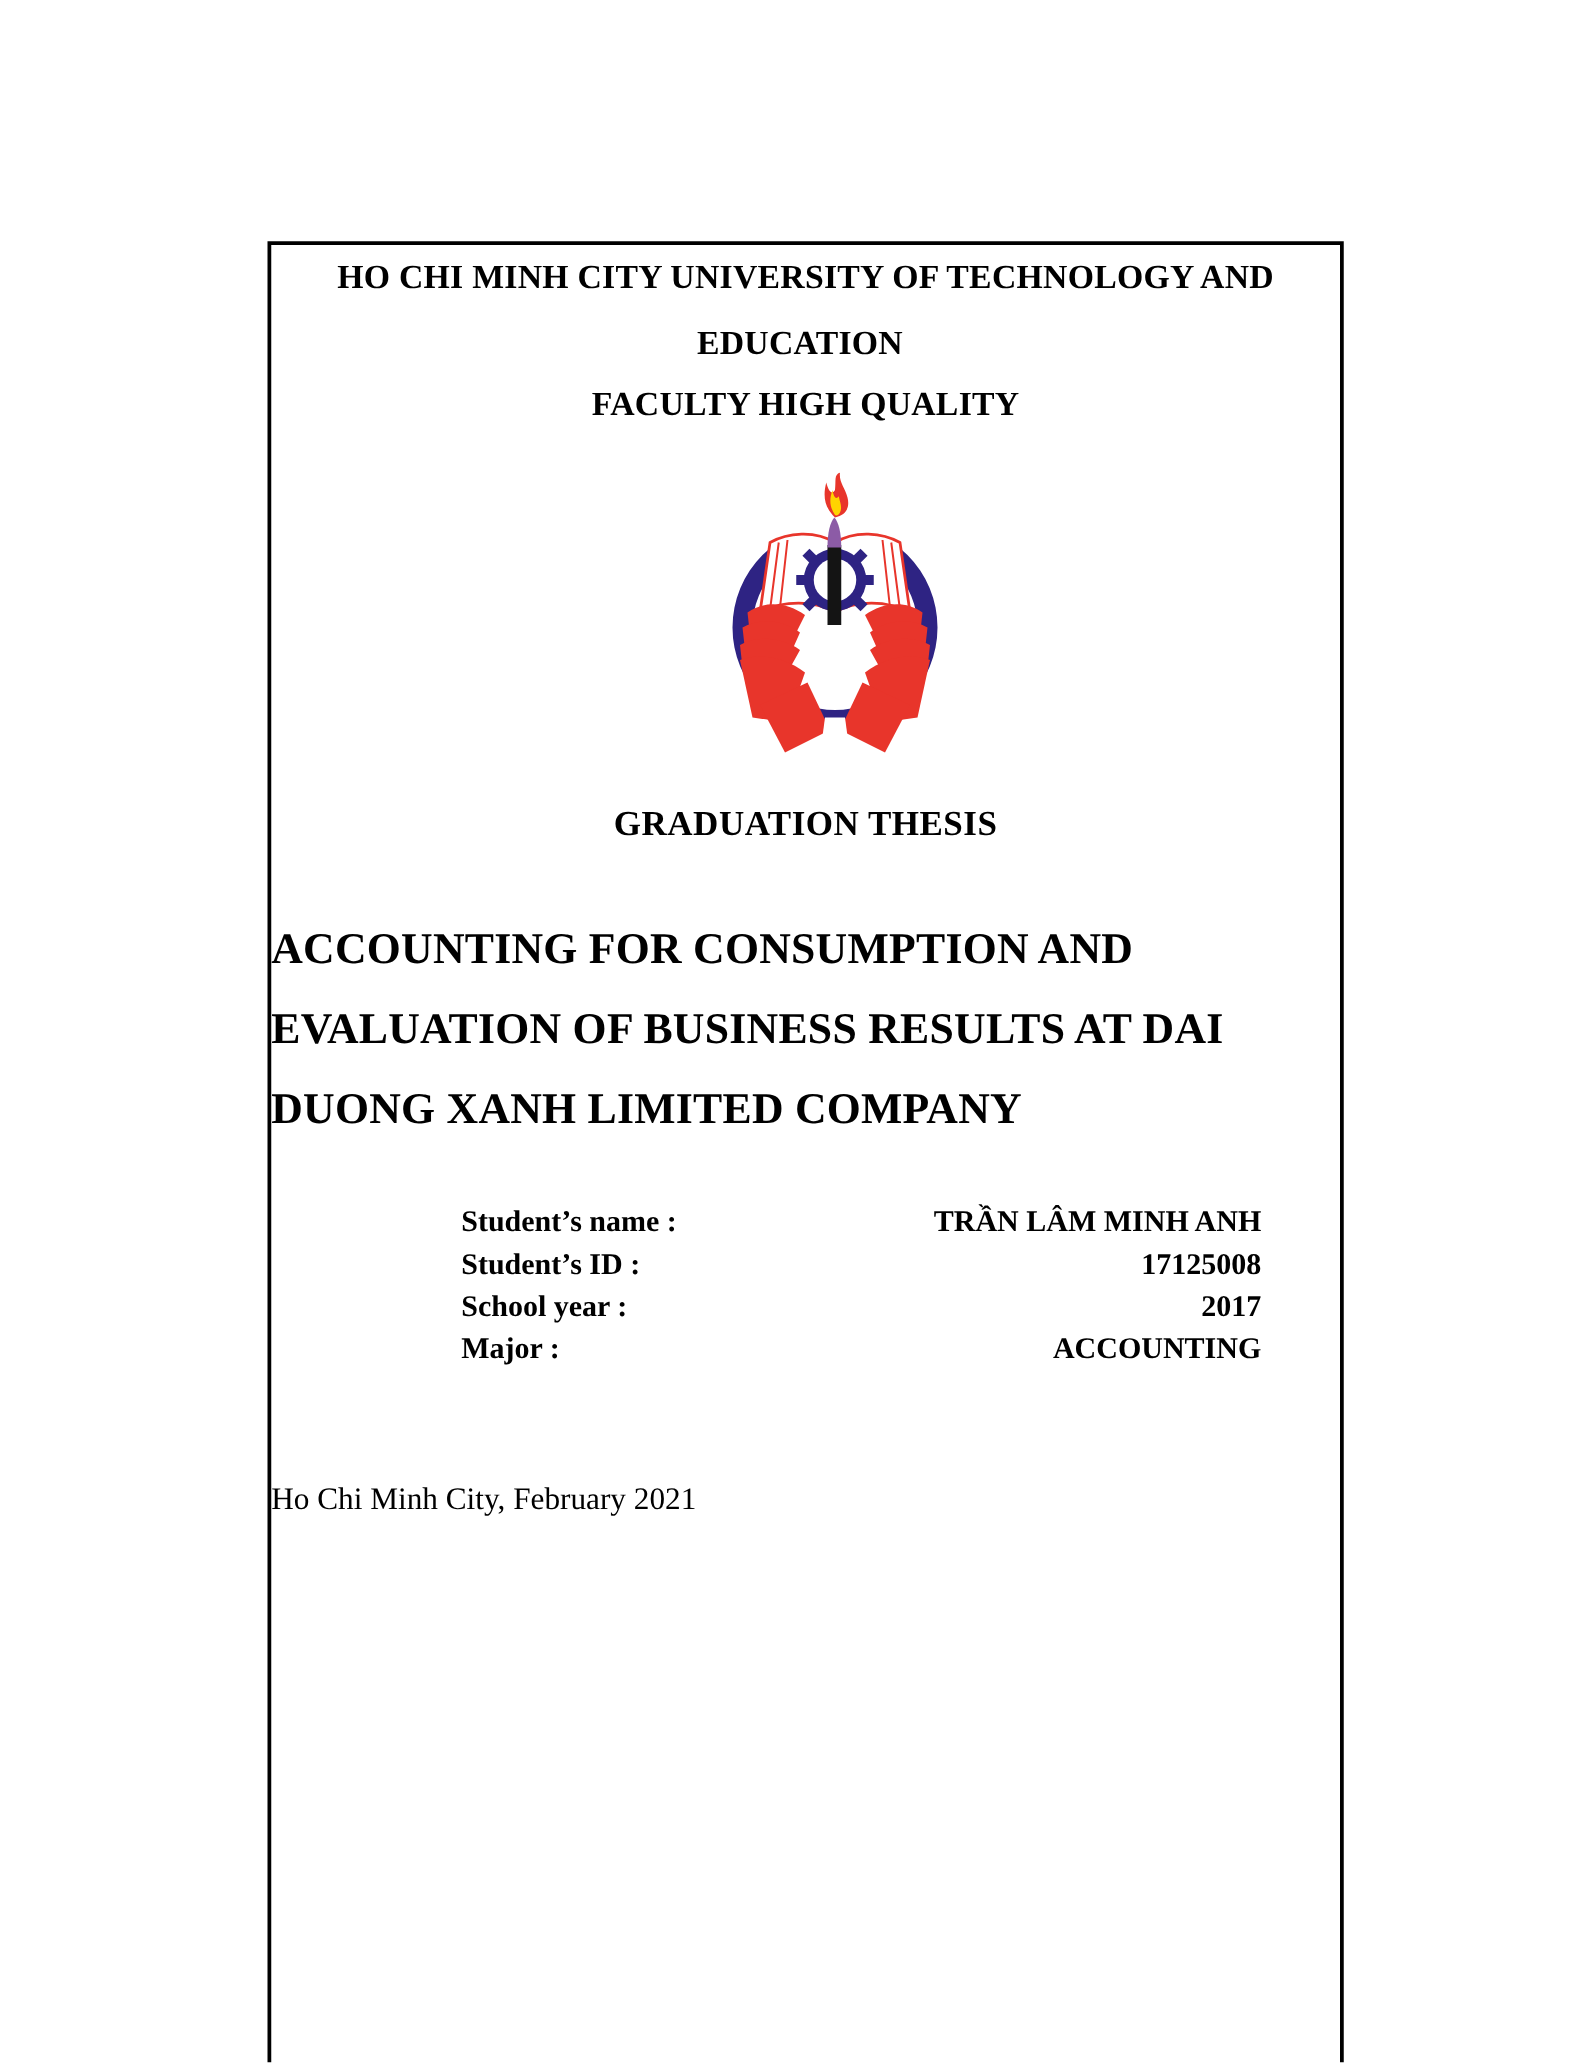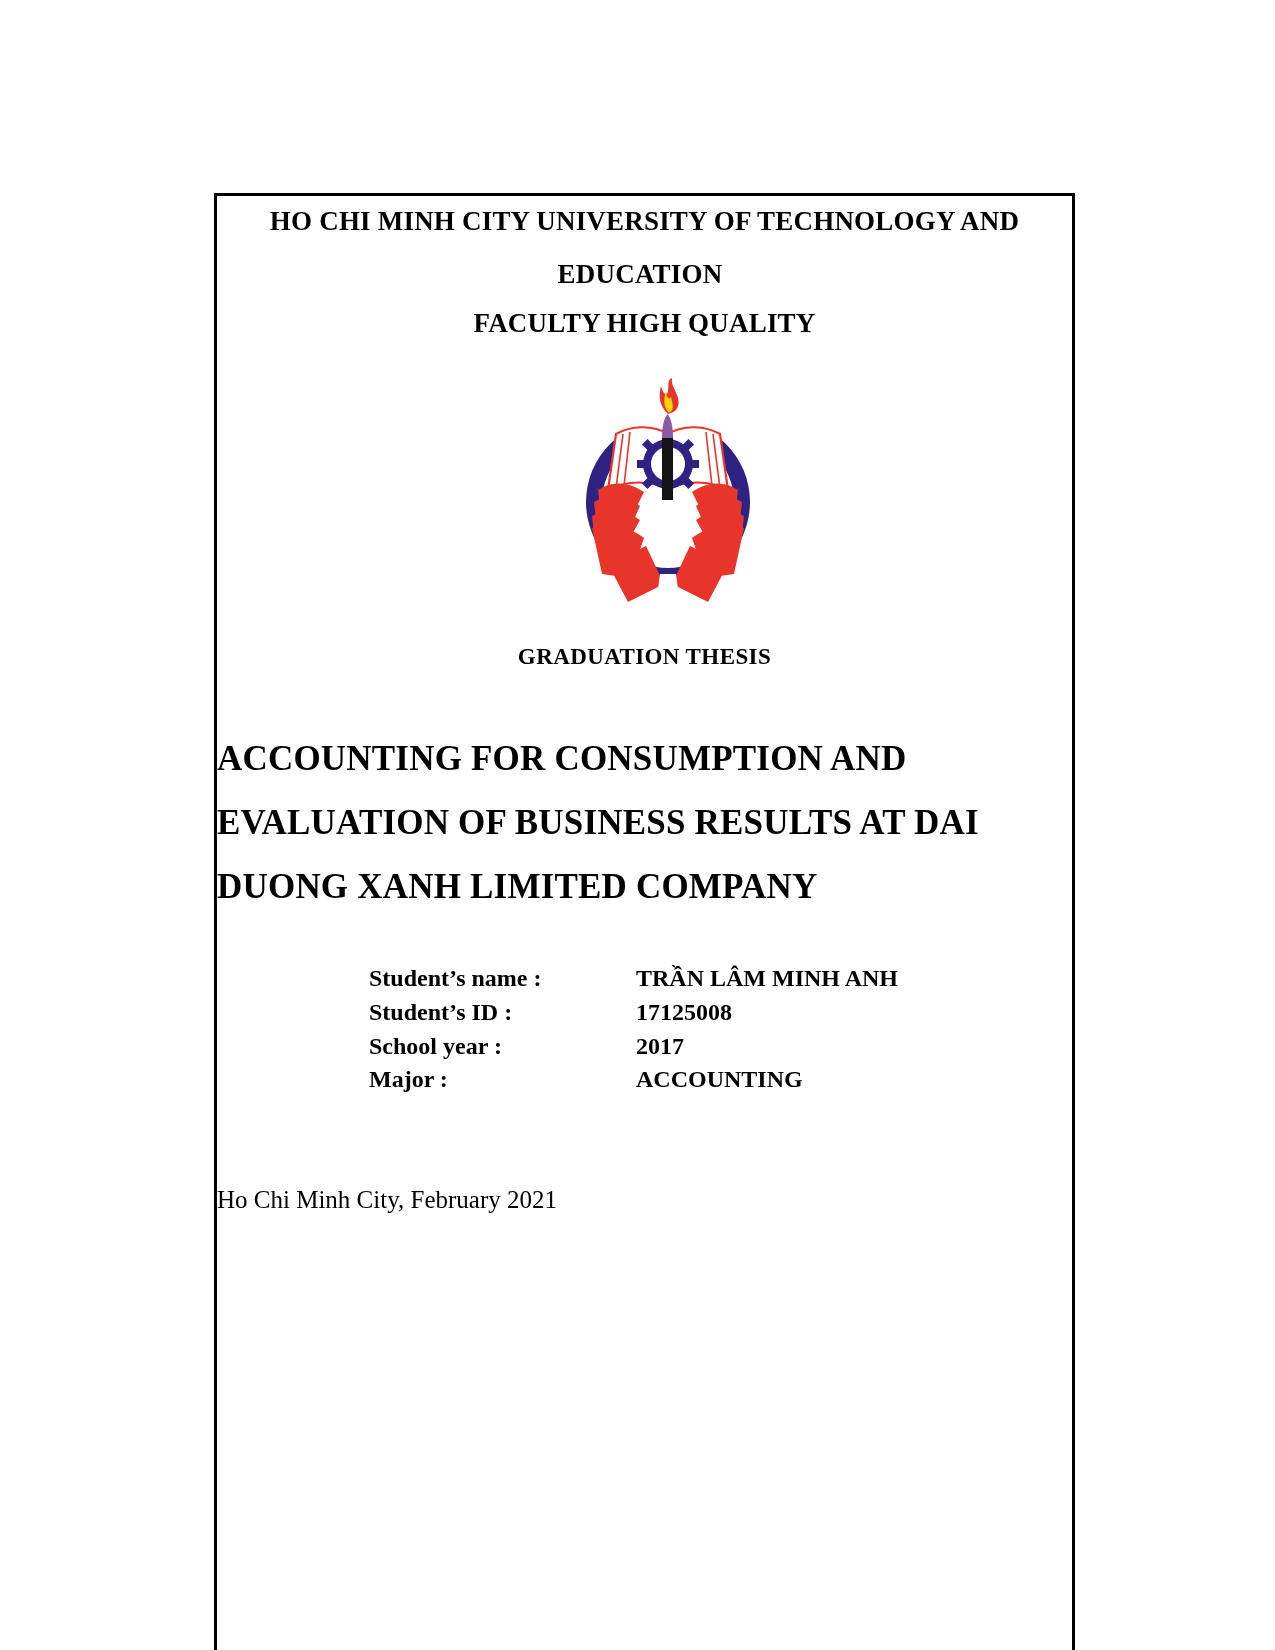--- a/index.html
+++ b/index.html
@@ -66,21 +66,21 @@
   #logo-wrap svg { display: block; width: 200px; height: 226px; }
 
   
   #thesis-label {
     position: absolute;
     left: 0;
     top: 448px;
     width: 100%;
     text-align: center;
     font-weight: bold;
-    font-size: 23px;
+    font-size: 28px;
     letter-spacing: 0.4px;
   }
 
   
   #thesis-title {
     position: absolute;
     left: 0;
     top: 545px;
     width: 100%;
     text-align: left;
@@ -107,21 +107,21 @@
     align-items: baseline;
     font-weight: bold;
     font-size: 24px;
     line-height: 1.41;
     white-space: nowrap;
   }
   .detail-label {
     width: 267px;
     flex: 0 0 267px;
   }
-  .detail-value { flex: 1 1 auto; }
+  .detail-value { flex: 1 1 auto; text-align: right; }
 
   
   #place-date {
     position: absolute;
     left: 0;
     top: 990px;
     width: 100%;
     text-align: left;
     font-size: 25px;
     font-weight: normal;

